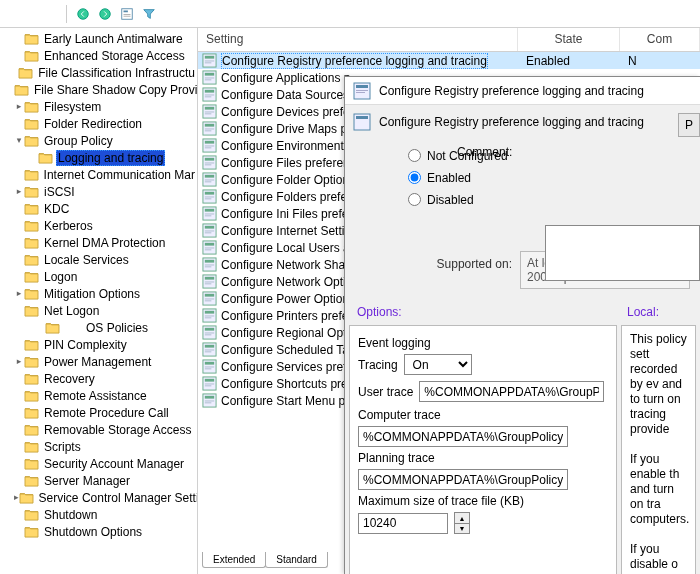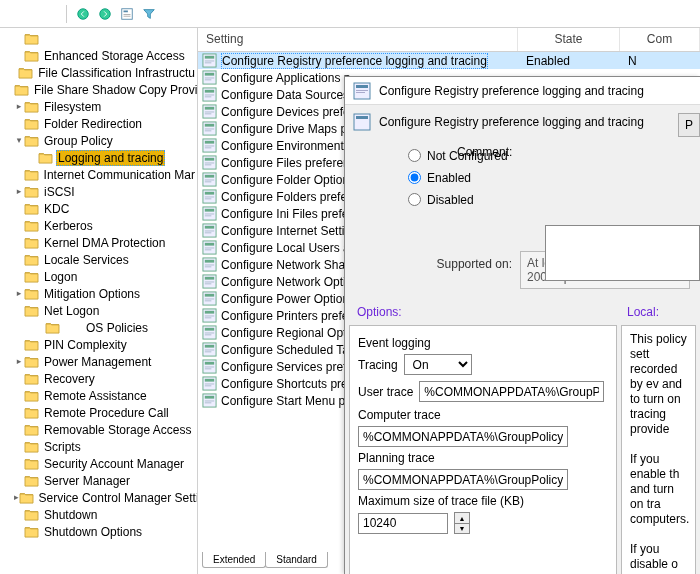--- a/index.html
+++ b/index.html
@@ -4,21 +4,21 @@
 <style>
   * { box-sizing: border-box; font-family: "Segoe UI", Tahoma, sans-serif; font-size: 12px; }
   body { margin: 0; background: #fff; color: #000; overflow: hidden; }
   .toolbar { height: 28px; border-bottom: 1px solid #d0d0d0; display: flex; align-items: center; padding: 0 6px; gap: 2px; }
   .tbtn { width: 20px; height: 20px; display: flex; align-items: center; justify-content: center; }
   .tbtn svg { width: 14px; height: 14px; }
   .divider { width: 1px; height: 18px; background: #ccc; margin: 0 4px; }
   .main { display: flex; height: calc(574px - 28px); }
   .tree-pane { width: 198px; border-right: 1px solid #d0d0d0; overflow: hidden; padding: 2px 0; }
   .tree-item { display: flex; align-items: center; height: 17px; padding-left: 2px; cursor: default; white-space: nowrap; }
-  .tree-item.selected .tree-label { background: #eab308; border: 1px dotted #3399ff; padding: 0 1px; }
+  .tree-item.selected .tree-label { background: #1d4ed8; border: 1px dotted #3399ff; padding: 0 1px; }
   .tree-label { padding: 0 2px; }
   .expander { width: 10px; text-align: center; color: #666; font-size: 9px; line-height: 1; user-select: none;}
   .folder-icon { width: 15px; height: 13px; margin-right: 3px; flex-shrink:0;}
   .list-pane { flex: 1; position: relative; }
   .list-header { display: flex; height: 24px; border-bottom: 1px solid #d0d0d0; background: #fff; }
   .col-h { border-right: 1px solid #e5e5e5; padding: 4px 8px; color: #444; }
   .col-setting { width: 320px; }
   .col-state { width: 102px; text-align: center; }
   .col-com { flex:1; text-align: center; }
   .list-body { overflow: hidden; }
@@ -89,20 +89,21 @@
 
 <div class="main">
 
   <div class="tree-pane" id="tree">
       <div class="tree-item" style="padding-left: 14px;">
         <span class="expander"></span>
         <svg class="folder-icon" viewBox="0 0 16 14">
           <path d="M1 3h5l1 1h8v9H1z" fill="#ffd86b" stroke="#c9a33a"></path>
           <path d="M1 3h5l1 1h8" fill="none" stroke="#c9a33a"></path>
         </svg>
+        <span class="tree-label">Early Launch Antimalware</span>
       </div>
       <div class="tree-item" style="padding-left: 14px;">
         <span class="expander"></span>
         <svg class="folder-icon" viewBox="0 0 16 14">
           <path d="M1 3h5l1 1h8v9H1z" fill="#ffd86b" stroke="#c9a33a"></path>
           <path d="M1 3h5l1 1h8" fill="none" stroke="#c9a33a"></path>
         </svg>
         <span class="tree-label">Enhanced Storage Access</span>
       </div>
       <div class="tree-item" style="padding-left: 14px;">

